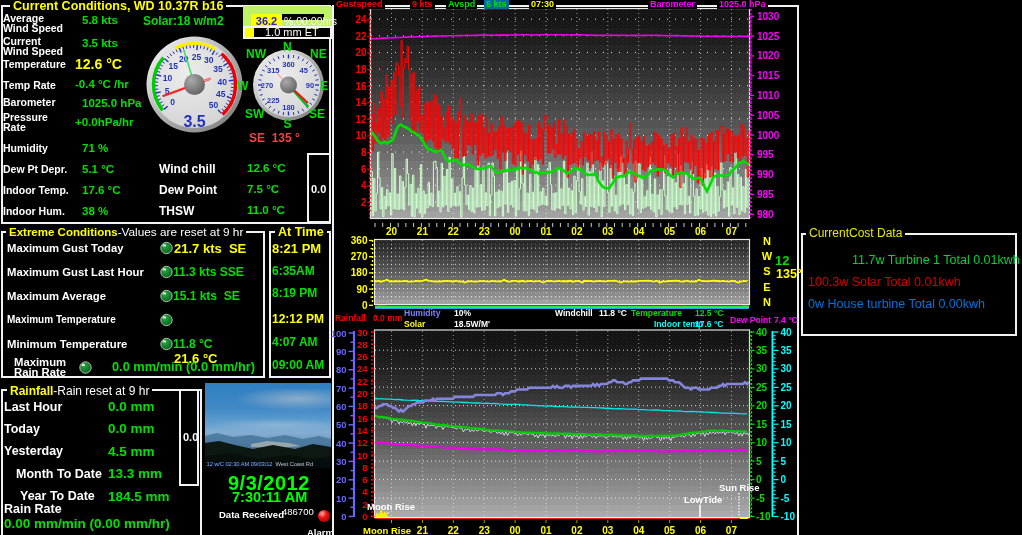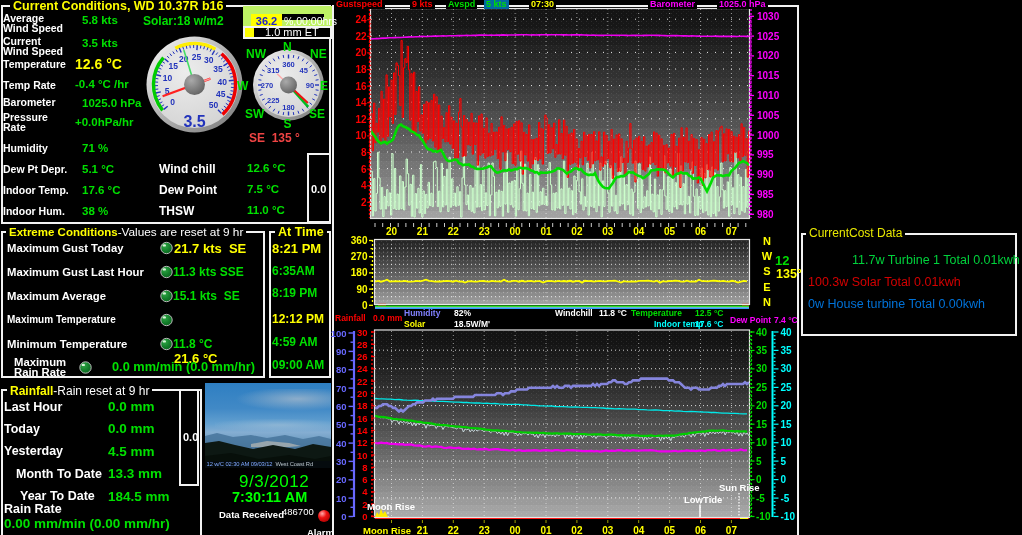--- a/index.html
+++ b/index.html
@@ -856,56 +856,56 @@
 <div class="t " style="left:174px;top:241.5px;color:#ffff00;font-size:13px;font-weight:bold;">21.7 kts&nbsp; SE</div>
 <div class="t " style="left:173px;top:266px;color:#00e000;font-size:12px;font-weight:bold;">11.3 kts SSE</div>
 <div class="t " style="left:173px;top:290px;color:#00e000;font-size:12px;font-weight:bold;">15.1 kts&nbsp; SE</div>
 <div class="t " style="left:174px;top:313.5px;color:#ffff00;font-size:13px;font-weight:bold;margin-top:38px;">21.6 °C</div>
 <div class="t " style="left:173px;top:338px;color:#00e000;font-size:12px;font-weight:bold;">11.8 °C</div>
 <div class="t " style="left:92px;top:361px;color:#00e000;font-size:12.8px;font-weight:bold;padding-left:20px;">0.0 mm/min (0.0 mm/hr)</div>
 <div class="t " style="left:272px;top:241.5px;color:#ffff00;font-size:13px;font-weight:bold;">8:21 PM</div>
 <div class="t " style="left:272px;top:264.5px;color:#00e000;font-size:12px;font-weight:bold;">6:35AM</div>
 <div class="t " style="left:272px;top:287px;color:#00e000;font-size:12px;font-weight:bold;">8:19 PM</div>
 <div class="t " style="left:272px;top:313px;color:#ffff00;font-size:12px;font-weight:bold;">12:12 PM</div>
-<div class="t " style="left:272px;top:335.5px;color:#00e000;font-size:12px;font-weight:bold;">4:59 AM</div>
+<div class="t " style="left:272px;top:335.5px;color:#00e000;font-size:12px;font-weight:bold;">4:07 AM</div>
 <div class="t " style="left:272px;top:359px;color:#00e000;font-size:12px;font-weight:bold;">09:00 AM</div>
 <div class="t " style="left:4px;top:400.5px;color:#ffffff;font-size:12.5px;font-weight:bold;">Last Hour</div>
 <div class="t " style="left:4px;top:422.5px;color:#ffffff;font-size:12.5px;font-weight:bold;">Today</div>
 <div class="t " style="left:4px;top:445px;color:#ffffff;font-size:12.5px;font-weight:bold;">Yesterday</div>
 <div class="t " style="left:16px;top:467.5px;color:#ffffff;font-size:12.5px;font-weight:bold;">Month To Date</div>
 <div class="t " style="left:4px;top:490px;color:#ffffff;font-size:12.5px;font-weight:bold;padding-left:16px;">Year To Date</div>
 <div class="t " style="left:4px;top:503px;color:#ffffff;font-size:12.5px;font-weight:bold;">Rain Rate</div>
 <div class="t " style="left:108px;top:399.5px;color:#00e000;font-size:13.5px;font-weight:bold;">0.0 mm</div>
 <div class="t " style="left:108px;top:422px;color:#00e000;font-size:13.5px;font-weight:bold;">0.0 mm</div>
 <div class="t " style="left:108px;top:444.5px;color:#00e000;font-size:13.5px;font-weight:bold;">4.5 mm</div>
 <div class="t " style="left:108px;top:467px;color:#00e000;font-size:13.5px;font-weight:bold;">13.3 mm</div>
 <div class="t " style="left:108px;top:489.5px;color:#00e000;font-size:13.5px;font-weight:bold;">184.5 mm</div>
 <div class="t " style="left:4px;top:516.5px;color:#00e000;font-size:13.5px;font-weight:bold;">0.00 mm/min (0.00 mm/hr)</div>
 <div class="t " style="left:183px;top:431.5px;color:#ffffff;font-size:11px;font-weight:bold;">0.0</div>
 <div class="t " style="left:311px;top:183.5px;color:#ffffff;font-size:11px;font-weight:bold;">0.0</div>
 <div class="t " style="left:404px;top:309px;color:#8080ff;font-size:8.5px;font-weight:bold;">Humidity</div>
-<div class="t " style="left:454px;top:309px;color:#ffffff;font-size:8.5px;font-weight:bold;">82%</div>
+<div class="t " style="left:454px;top:309px;color:#ffffff;font-size:8.5px;font-weight:bold;">10%</div>
 <div class="t " style="left:555px;top:309px;color:#ffffff;font-size:8.5px;font-weight:bold;">Windchill</div>
 <div class="t " style="left:599px;top:309px;color:#ffffff;font-size:8.5px;font-weight:bold;">11.8 °C</div>
 <div class="t " style="left:631px;top:309px;color:#00dd00;font-size:8.5px;font-weight:bold;">Temperature</div>
 <div class="t " style="left:695px;top:309px;color:#00dd00;font-size:8.5px;font-weight:bold;">12.5 °C</div>
 <div class="t " style="left:335px;top:313.5px;color:#ff0000;font-size:8.5px;font-weight:bold;">Rainfall</div>
 <div class="t " style="left:373px;top:313.5px;color:#ff0000;font-size:8.5px;font-weight:bold;">0.0 mm</div>
 <div class="t " style="left:404px;top:319.5px;color:#ffff00;font-size:8.5px;font-weight:bold;">Solar</div>
 <div class="t " style="left:454px;top:319.5px;color:#ffffff;font-size:8.5px;font-weight:bold;">18.5W/M'</div>
 <div class="t " style="left:631px;top:319.5px;color:#00ffff;font-size:8.5px;font-weight:bold;padding-left:23px;">Indoor temp</div>
 <div class="t " style="left:695px;top:319.5px;color:#00ffff;font-size:8.5px;font-weight:bold;">17.6 °C</div>
 <div class="t " style="left:730px;top:315.5px;color:#ff00ff;font-size:8.5px;font-weight:bold;">Dew Point</div>
 <div class="t " style="left:774px;top:315.5px;color:#ff00ff;font-size:8.5px;font-weight:bold;">7.4 °C</div>
 <div class="t " style="left:367px;top:502px;color:#ffffff;font-size:9.5px;font-weight:bold;">Moon Rise</div>
 <div class="t " style="left:684px;top:495px;color:#ffffff;font-size:9.5px;font-weight:bold;">LowTide</div>
 <div class="t " style="left:719px;top:483px;color:#ffffff;font-size:9.5px;font-weight:bold;">Sun Rise</div>
 <div class="t " style="left:775px;top:253.5px;color:#00dd00;font-size:13px;font-weight:bold;">12</div>
 <div class="t " style="left:776px;top:267.5px;color:#ffff00;font-size:12.5px;font-weight:bold;">135°</div>
-<div class="t " style="left:228px;top:473px;color:#00ff00;font-size:17px;font-weight:normal;letter-spacing:0.5px;margin-left:11px;">9/3/2012</div>
+<div class="t " style="left:228px;top:473px;color:#00ff00;font-size:20px;font-weight:bold;letter-spacing:0.5px;">9/3/2012</div>
 <div class="t " style="left:232px;top:490px;color:#00ff00;font-size:14.5px;font-weight:bold;">7:30:11 AM</div>
 <div class="t " style="left:219px;top:510px;color:#ffffff;font-size:9.5px;font-weight:bold;">Data Received</div>
 <div class="t " style="left:282px;top:507px;color:#ffffff;font-size:9.5px;font-weight:normal;">486700</div>
 <div class="t " style="left:307px;top:527.5px;color:#ffffff;font-size:9.5px;font-weight:bold;">Alarm</div>
 <div class="t " style="left:334px;top:0px;color:#ff0000;font-size:9px;font-weight:bold;background:#000;padding:0 2px;">Gustspeed</div>
 <div class="t " style="left:410px;top:0px;color:#ff0000;font-size:9px;font-weight:bold;background:#000;padding:0 2px;">9 kts</div>
 <div class="t " style="left:446px;top:0px;color:#00dd00;font-size:9px;font-weight:bold;background:#000;padding:0 2px;">Avspd</div>
 <div class="t " style="left:484px;top:0px;color:#00dd00;font-size:9px;font-weight:bold;background:#0369a1;padding:0 2px;">5 kts</div>
 <div class="t " style="left:529px;top:0px;color:#ffff00;font-size:9px;font-weight:bold;background:#000;padding:0 2px;">07:30</div>
 <div class="t " style="left:648px;top:0px;color:#ff00ff;font-size:9px;font-weight:bold;background:#000;padding:0 2px;">Barometer</div>

